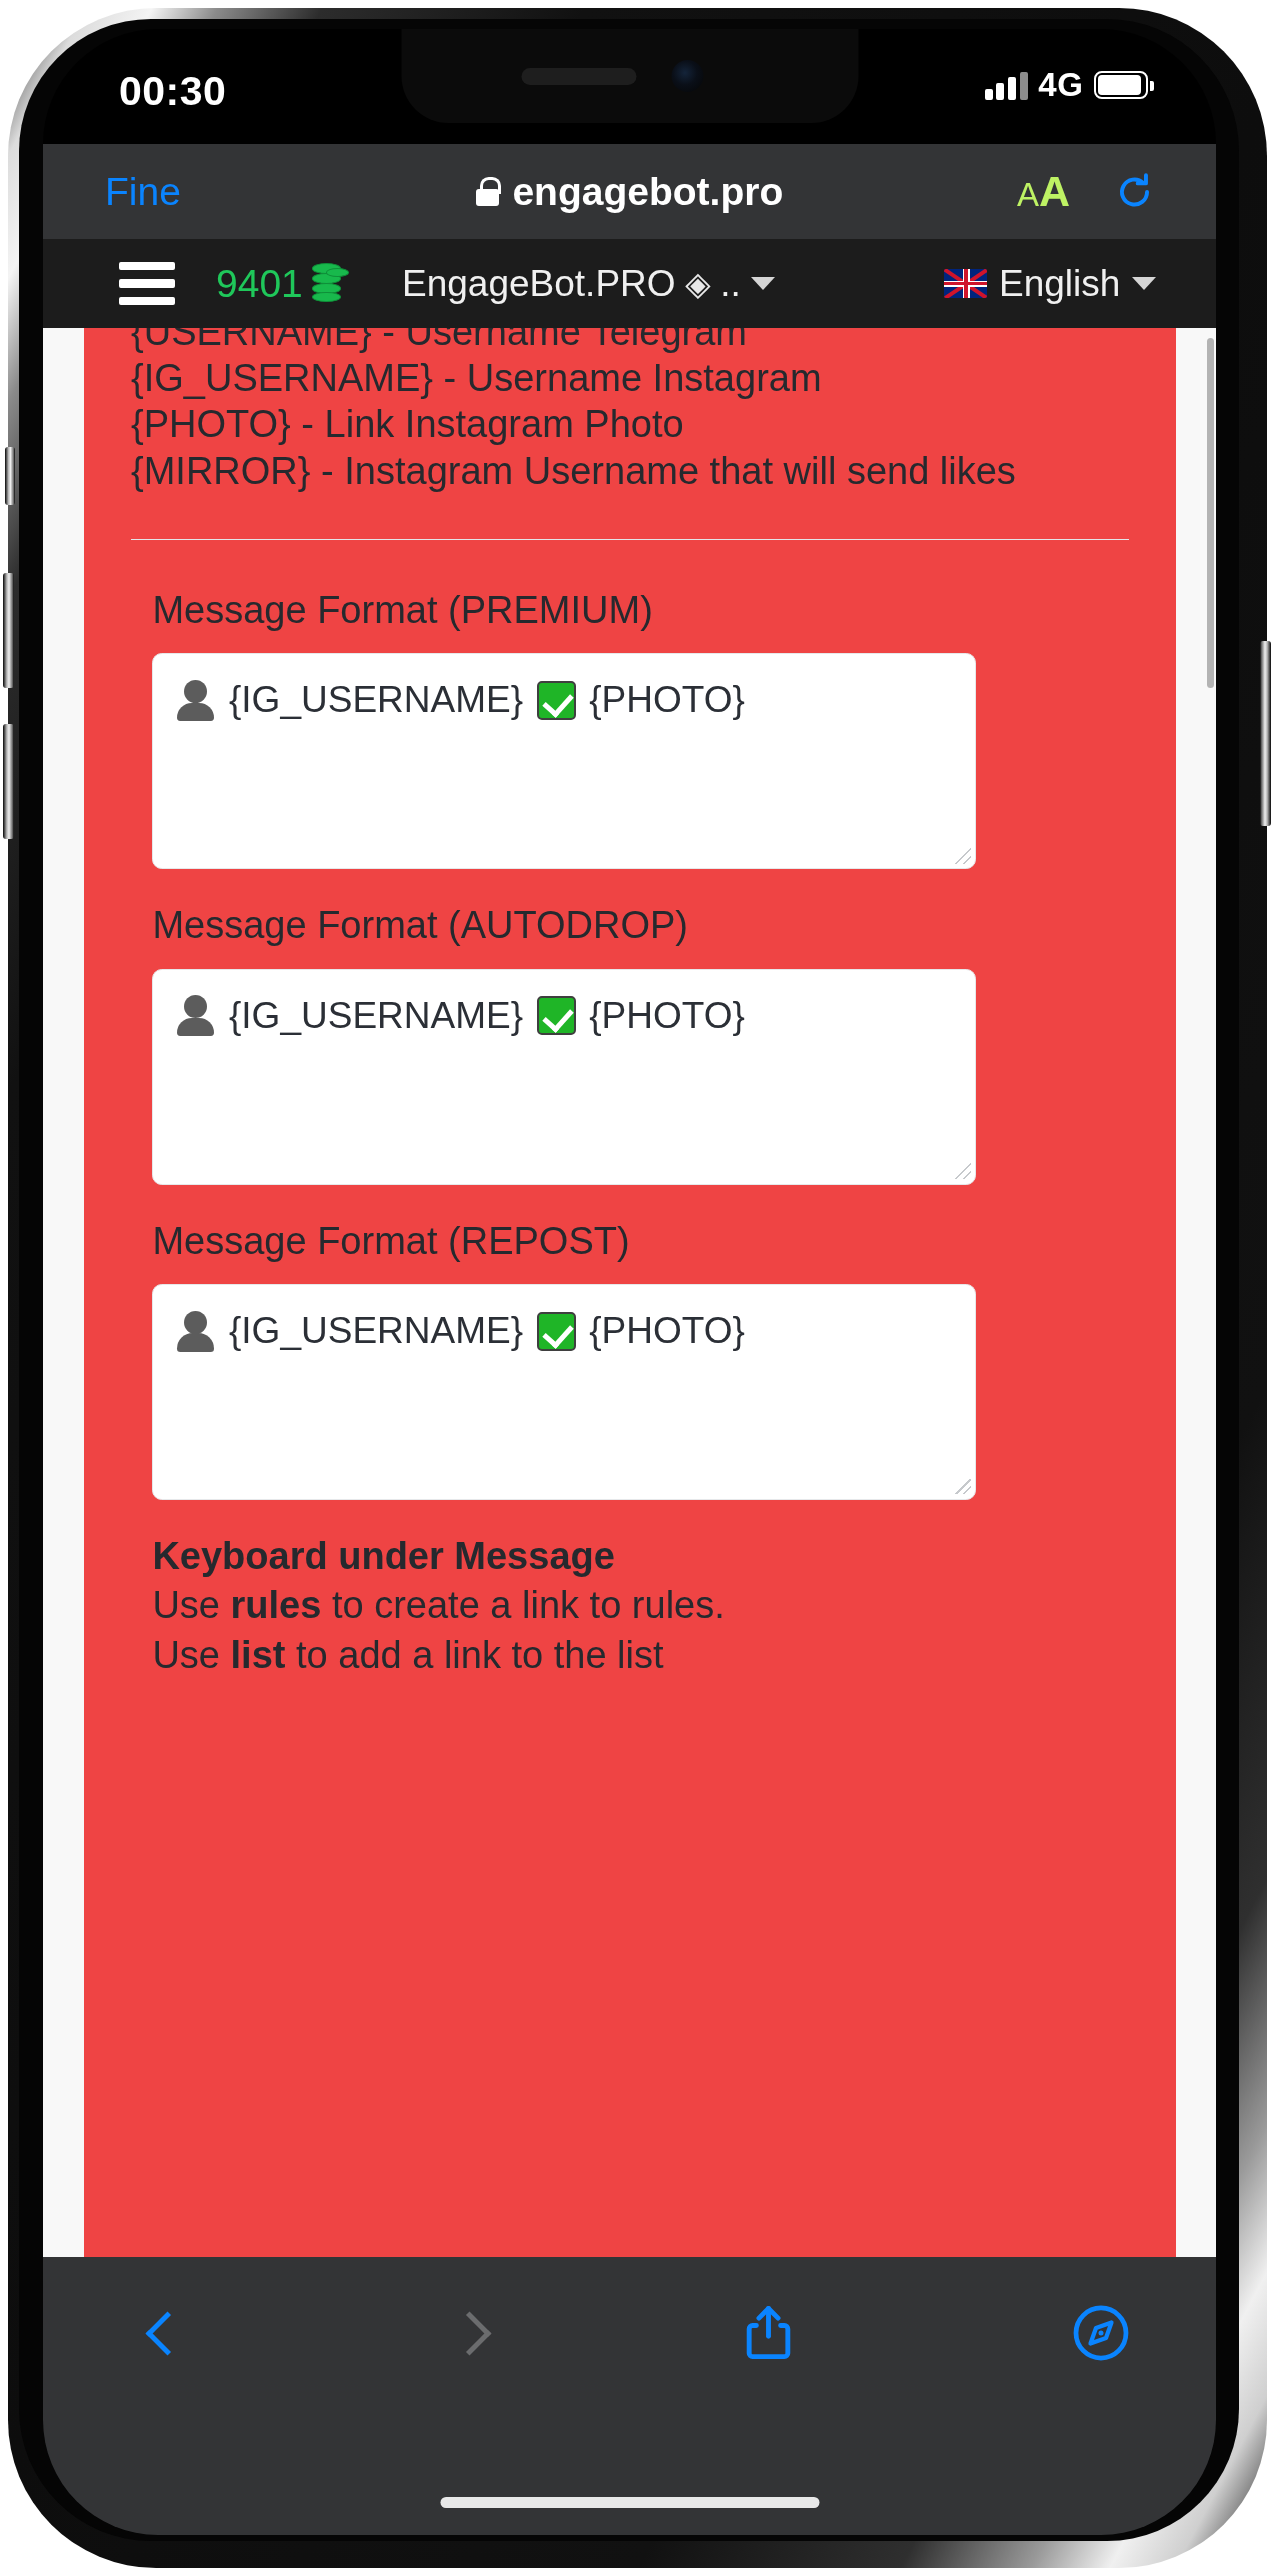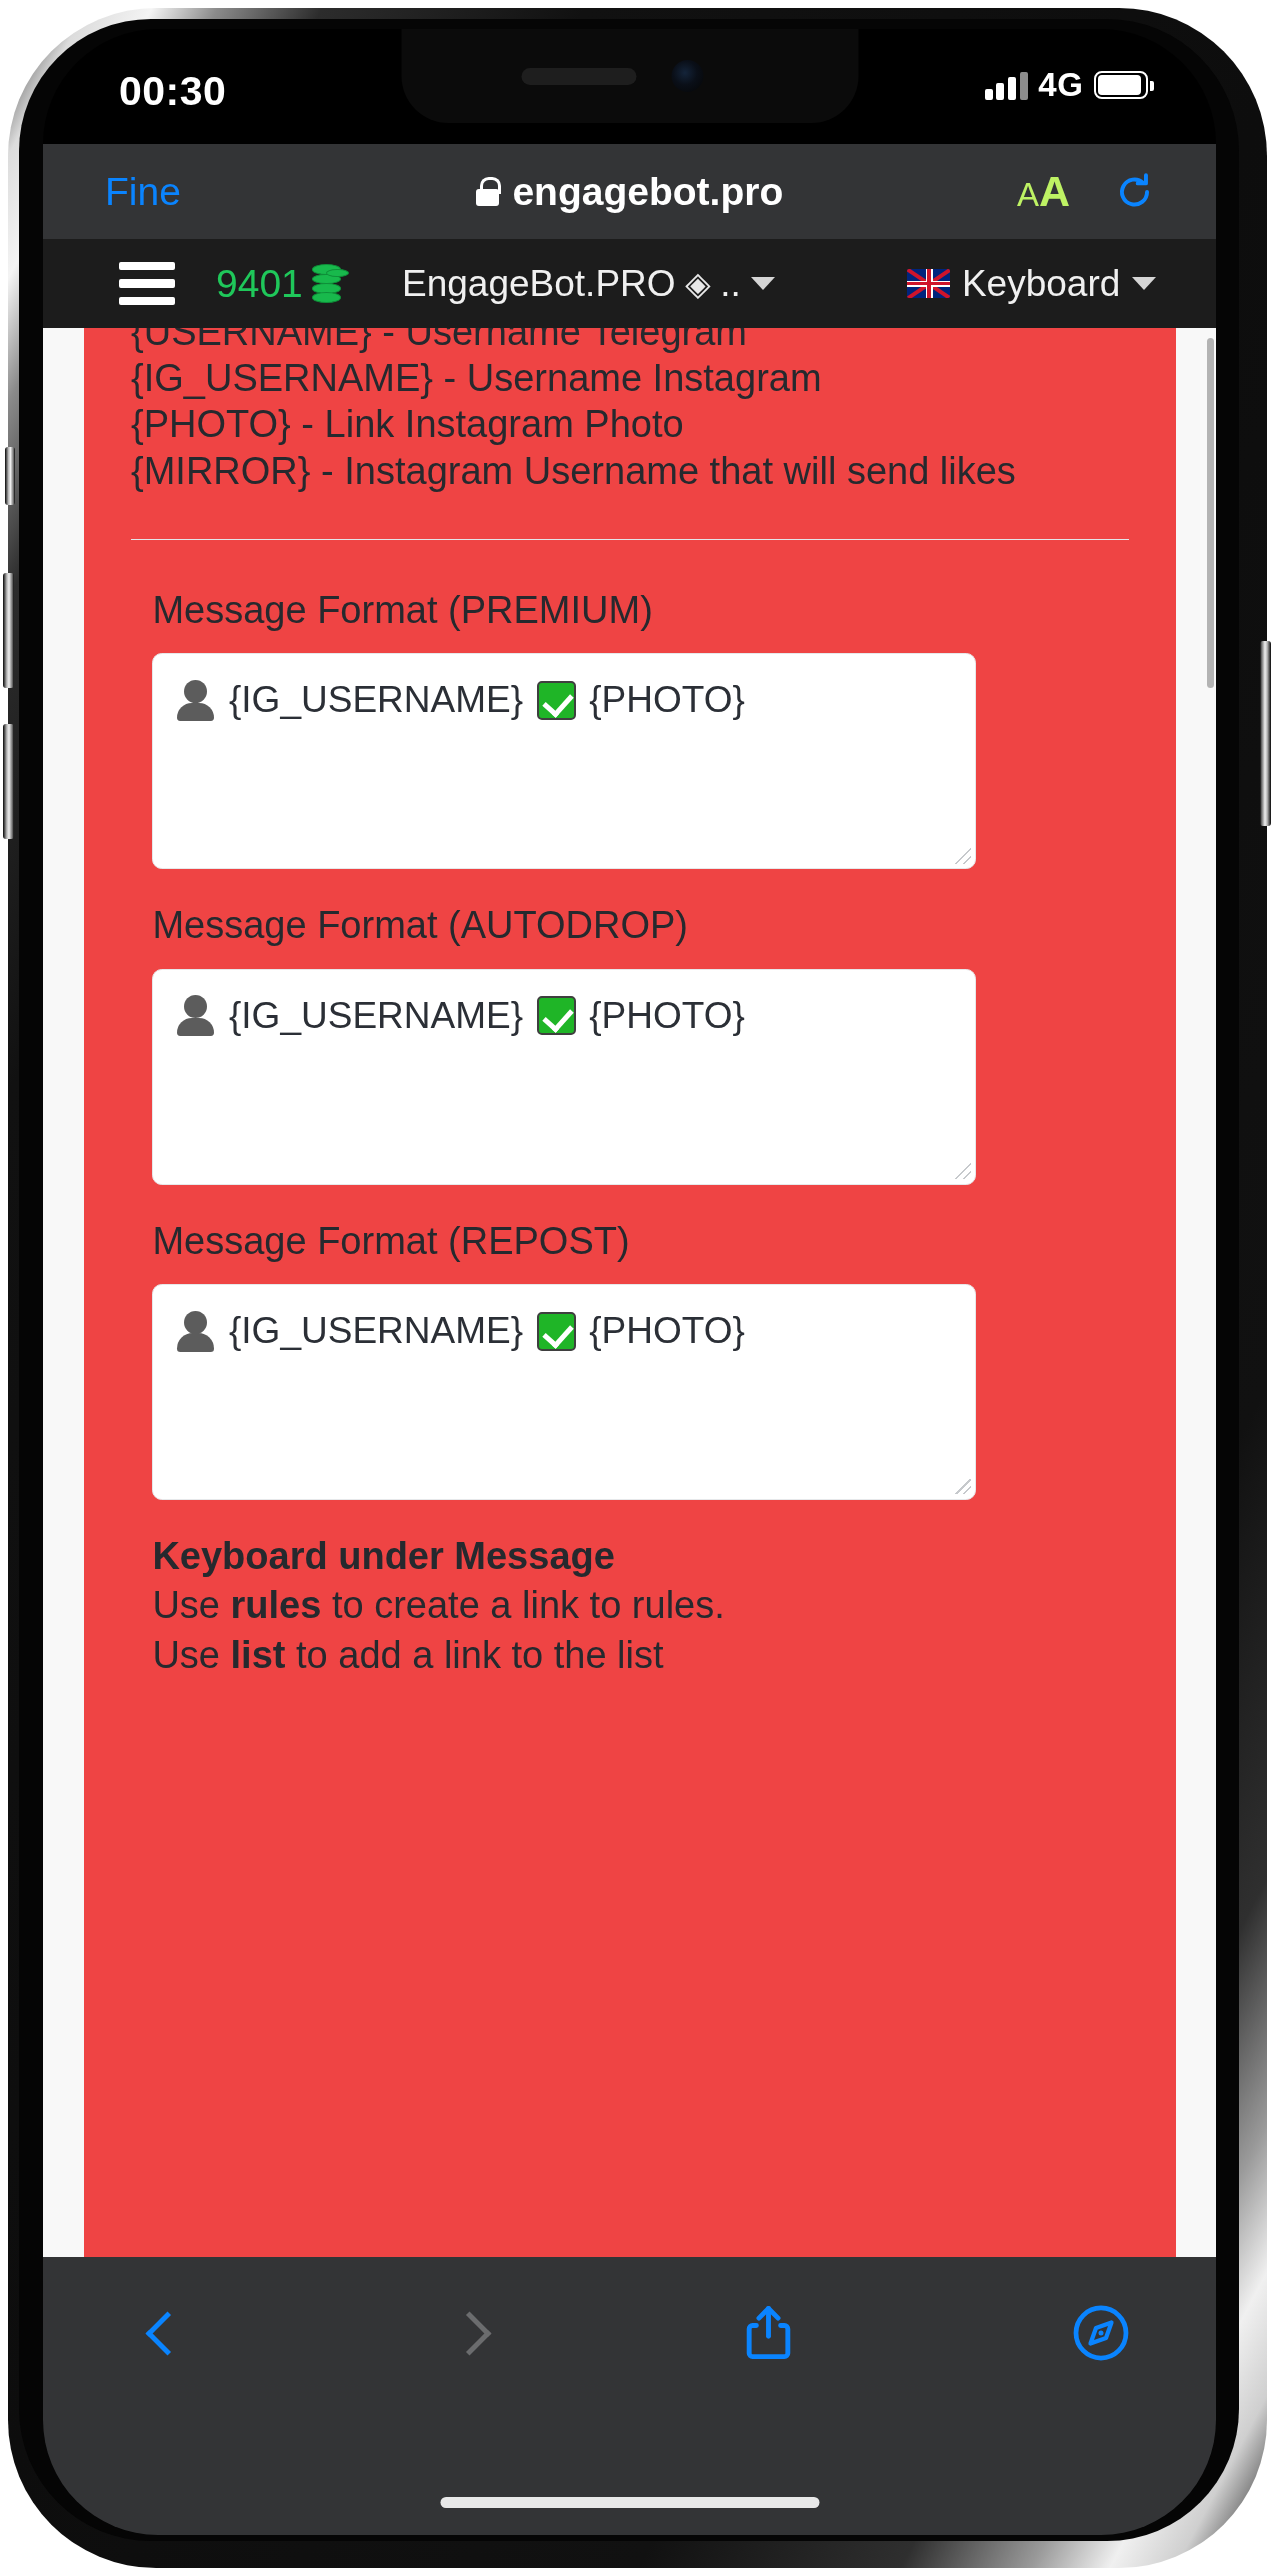--- a/index.html
+++ b/index.html
@@ -150,21 +150,21 @@
     background: #1c1c1c;
     display: flex; align-items: center;
   }
   .hamburger {
     position: absolute; left: 76px; display: flex;
     flex-direction: column; gap: 8.7px;
   }
   .hamburger i { display: block; width: 56px; height: 8.7px; background: #fff; border-radius: 1.9px; }
   .coins {
     position: absolute; left: 173px;
-    display: flex; align-items: center; gap: 9.7px;
+    display: flex; align-items: flex-start; gap: 9.7px;
     color: #1fc75a; font-size: 39px; font-weight: 500;
   }
   .coin-stack {
     position: relative; width: 37px; height: 43px;
   }
   .coin-stack i {
     position: absolute; left: 0; width: 29px; height: 10.7px;
     background: #18b94c; border-radius: 50%;
     border: 1.9px solid #0f8f39;
   }
@@ -411,21 +411,21 @@
       </div>
       <div class="nav-lang">
         <span class="flag-uk">
           <span class="diag1"></span>
             <span class="diag2"></span>
           <span class="cross-v"></span>
             <span class="cross-h"></span>
           <span class="cross-v2"></span>
             <span class="cross-h2"></span>
         </span>
-        <span>Keyboard</span>
+        <span>English</span>
         <span class="caret"></span>
       </div>
     </div>
 
     <div class="page">
       <div class="page-left-edge"></div>
       <div class="page-inner">
         <div class="content">
 
           <div class="var-line first">{USERNAME} - Username Telegram</div>

